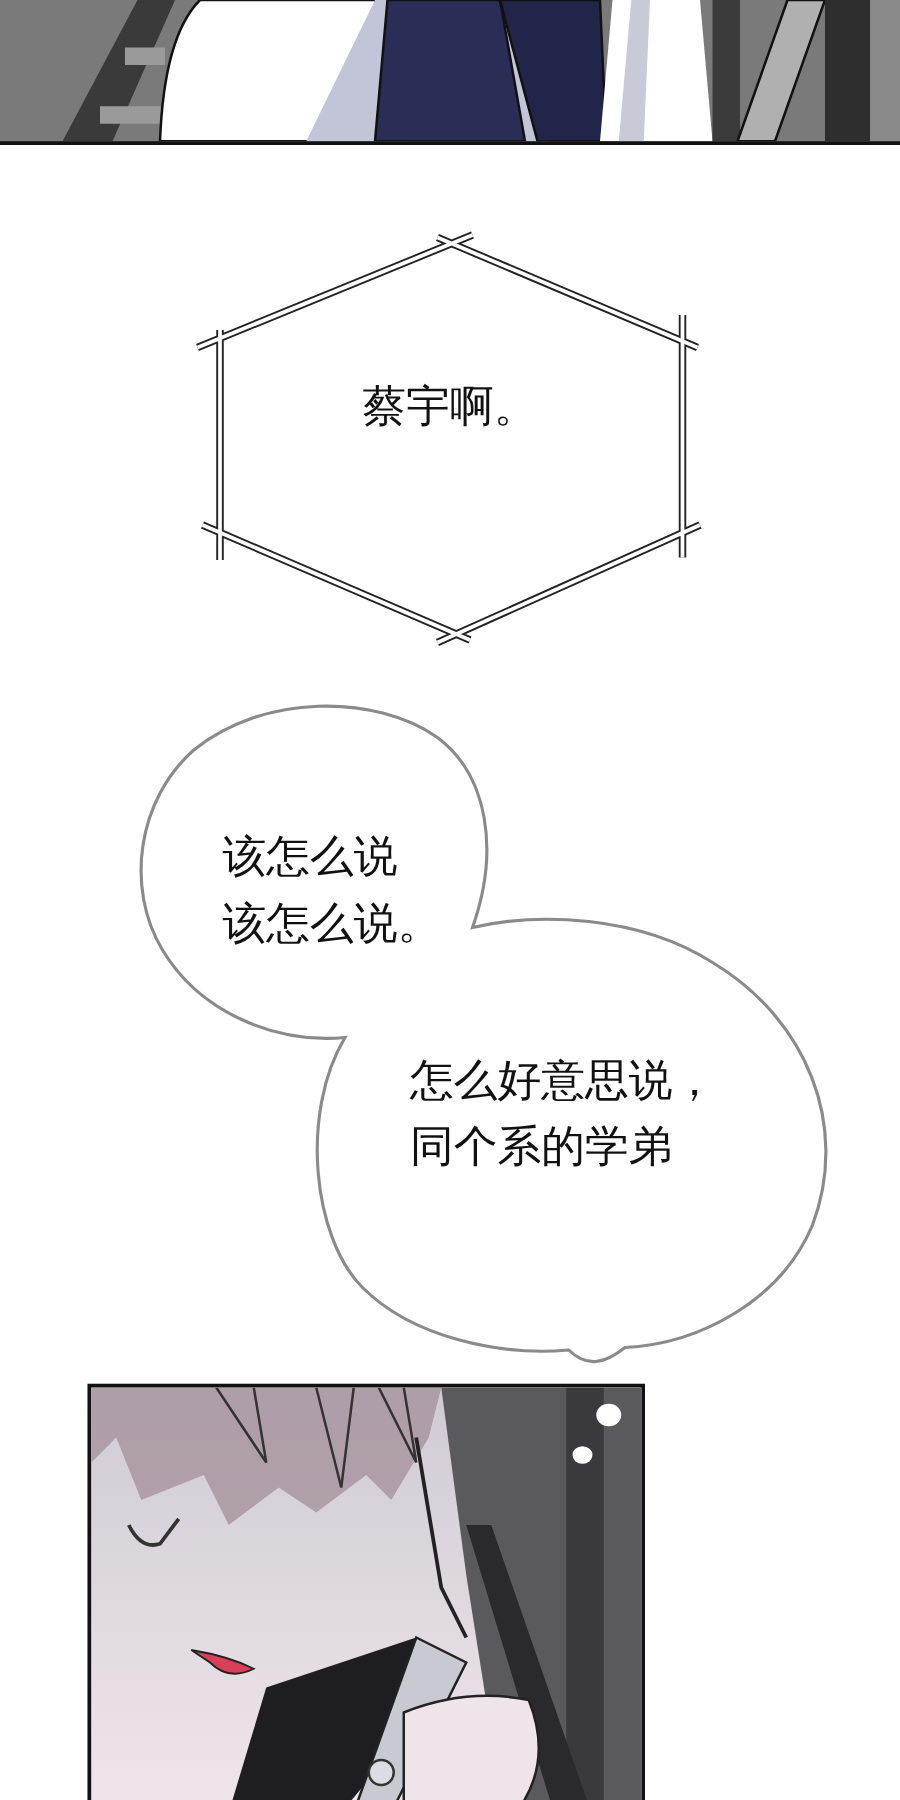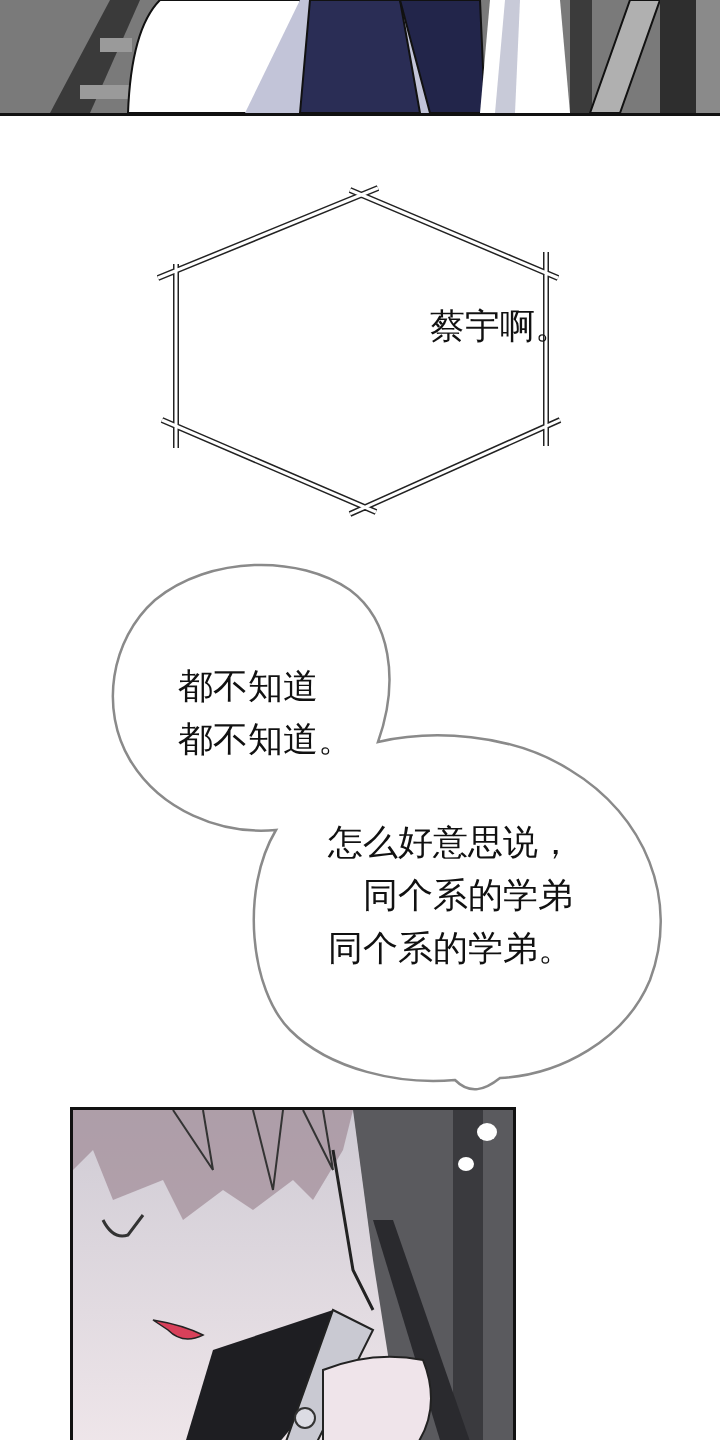--- a/index.html
+++ b/index.html
@@ -10,30 +10,30 @@
   }
   .panel { position: absolute; overflow: hidden; }
   
   #panel-top { left: 0; top: 0; width: 720px; height: 113px; background: #6f6f6f; border-bottom: 3px solid #111; }
   #panel-top svg { position: absolute; left: 0; top: 0; }
 
   
   #hex-caption { position: absolute; left: 150px; top: 180px; width: 420px; height: 340px; }
   #hex-caption svg { position: absolute; left: 0; top: 0; }
   .hex-text {
-    position: absolute; left: 0; top: 120px; width: 420px; text-align: right;
+    position: absolute; left: 0; top: 120px; width: 420px; text-align: center;
     font-size: 35px; line-height: 52px; color: #111; font-weight: normal;
   }
 
   
   #bubbles { position: absolute; left: 100px; top: 560px; width: 580px; height: 540px; }
   #bubbles svg { position: absolute; left: 0; top: 0; }
   .bubble-text { position: absolute; color: #111; font-size: 35px; line-height: 53px; white-space: nowrap; }
   #bubble1-text { left: 78px; top: 100px; }
-  #bubble2-text { left: 228px; top: 256px; text-align: right; }
+  #bubble2-text { left: 228px; top: 279px; }
 
   
   #panel-bottom { left: 70px; top: 1107px; width: 446px; height: 340px; border: 3px solid #111; box-sizing: border-box; background: #d9d6dc; }
   #panel-bottom svg { position: absolute; left: 0; top: 0; }
 </style>
 </head>
 <body>
 
 <div class="panel" id="panel-top">
   <svg width="720" height="113" viewBox="0 0 720 113">
@@ -76,27 +76,26 @@
              C110,-5 200,-5 250,30
              C290,60 300,120 278,182
              C330,170 410,172 470,210
              C545,255 580,340 550,420
              C525,480 460,515 400,518
              C385,530 370,535 355,520
              C300,525 230,510 190,470
              C150,430 140,330 176,270 Z" fill="#ffffff" stroke="#8a8a8a" stroke-width="2.5"></path>
   </svg>
   <div class="bubble-text" id="bubble1-text">
-    <div>都不知道</div>
-    <div>都不知道。</div>
+    <div>该怎么说</div>
+    <div>该怎么说。</div>
   </div>
   <div class="bubble-text" id="bubble2-text">
     <div>怎么好意思说，</div>
     <div>同个系的学弟</div>
-    <div>同个系的学弟。</div>
   </div>
 </div>
 
 <div class="panel" id="panel-bottom">
   <svg width="446" height="340" viewBox="0 0 446 340">
     <defs>
       <linearGradient id="face" x1="0" y1="0" x2="0" y2="1">
         <stop offset="0" stop-color="#cfcbd4"></stop>
         <stop offset="1" stop-color="#efe6ea"></stop>
       </linearGradient>

